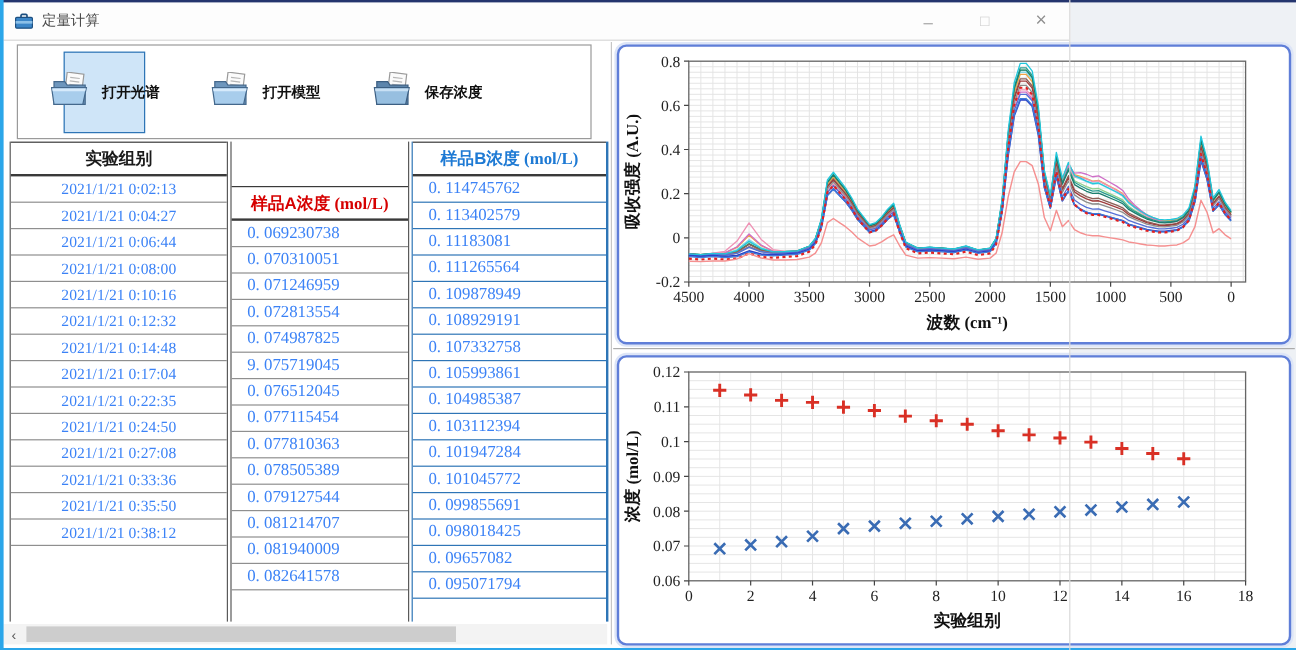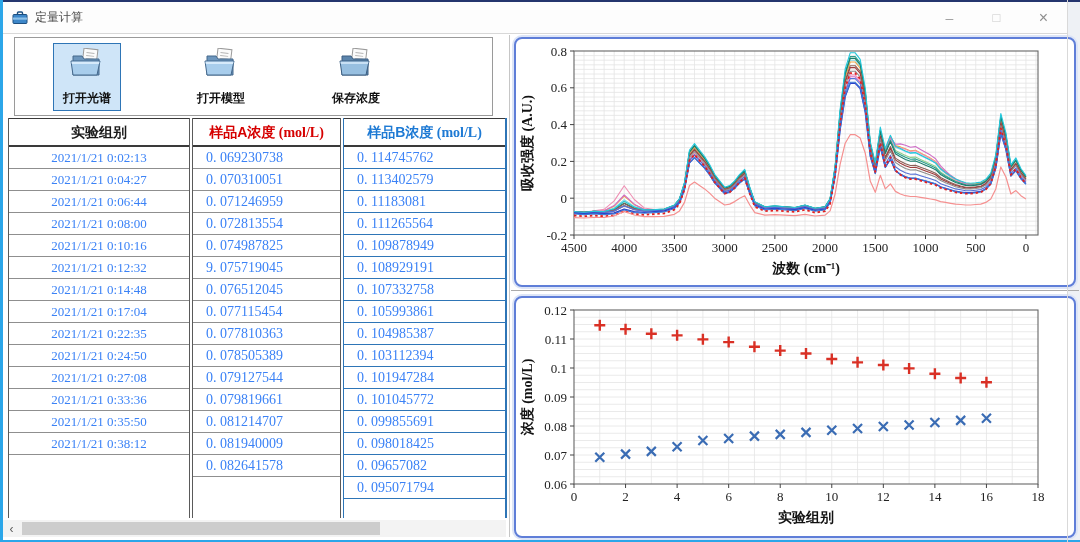--- a/index.html
+++ b/index.html
@@ -1,32 +1,32 @@
 <!DOCTYPE html>
 <html><head>
 <meta charset="utf-8">
 <style>
   html,body{margin:0;padding:0;width:1080px;height:542px;overflow:hidden;background:#eef1f5;}
   body{font-family:"Liberation Sans",sans-serif;position:relative;}
-  .window{position:absolute;left:0;top:0;width:1068px;height:542px;background:#ffffff;}
+  .window{position:absolute;left:0;top:0;width:892px;height:542px;background:#ffffff;}
   .edge-top{position:absolute;left:0;top:0;width:1080px;height:2px;background:#24356e;z-index:9;}
   .edge-left{position:absolute;left:0;top:0;width:3px;height:542px;background:#2ba6e9;z-index:9;}
   .edge-bottom{position:absolute;left:0;bottom:0;width:1080px;height:2px;background:#2ba6e9;z-index:9;}
   .edge-right{position:absolute;right:0;top:0;width:1px;height:542px;background:#d9d9d9;z-index:9;}
 
   .titlebar{position:absolute;left:3px;top:2px;right:1px;height:31px;background:#fdfdfd;border-bottom:1px solid #d8d8d8;display:flex;align-items:center;}
   .app-icon{margin-left:9px;display:flex;}
   .app-title{margin-left:7px;font-size:12px;color:#4a4a4a;}
   .win-controls{margin-left:auto;display:flex;height:100%;}
   .win-btn{width:47px;display:flex;align-items:center;justify-content:center;color:#a3a3a3;font-size:14px;cursor:default;}
   .win-btn.max{color:#cccccc;font-size:13px;}
   .win-btn.close{color:#8f8f8f;font-size:16px;}
 
   .toolbar-box{position:absolute;left:14px;top:37px;width:477px;height:77px;border:1px solid #9a9a9a;background:#fff;}
-  .tool-btn{position:absolute;top:5px;width:66px;height:66px;display:flex;flex-direction:column;align-items:center;justify-content:center;gap:8px;border:1px solid transparent;}
+  .tool-btn{position:absolute;top:5px;width:66px;height:66px;display:flex;align-items:center;justify-content:center;gap:8px;border:1px solid transparent;}
   .tool-btn.active{background:#cfe5f8;border:1px solid #2e75b6;}
   .tool-btn .lbl{font-size:12px;font-weight:bold;color:#101010;white-space:nowrap;}
 
   .table-wrap{position:absolute;left:8px;top:118px;width:498px;height:400px;}
   .tcol{position:absolute;top:0;bottom:0;background:#fff;}
   .tcol-date{left:0;width:180px;border-left:1px solid #5a5a5a;border-right:1px solid #5a5a5a;}
   .tcol-a{left:184px;width:147px;border-left:1px solid #5a5a5a;border-right:1px solid #5a5a5a;}
   .tcol-b{left:335px;width:161px;border-left:1px solid #2e75b6;border-right:2px solid #2e75b6;}
   .thead{height:26px;line-height:26px;text-align:center;font-weight:bold;font-size:14px;border-top:1px solid #3a3a3a;border-bottom:2px solid #3a3a3a;white-space:nowrap;overflow:hidden;}
   .thead .unit{font-family:"Liberation Serif",serif;}
@@ -139,36 +139,35 @@
           <div class="cell date">2021/1/21 0:17:04</div>
           <div class="cell date">2021/1/21 0:22:35</div>
           <div class="cell date">2021/1/21 0:24:50</div>
           <div class="cell date">2021/1/21 0:27:08</div>
           <div class="cell date">2021/1/21 0:33:36</div>
           <div class="cell date">2021/1/21 0:35:50</div>
           <div class="cell date">2021/1/21 0:38:12</div>
         </div>
     </div>
     <div class="tcol tcol-a">
-      <div class="thead" style="color:#d60000;">
+      <div class="thead" style="color:#d60000;margin-top:37px;">
         <span>样品A浓度</span><span class="unit"> (mol/L)</span>
       </div>
       <div id="col-a-body">
           <div class="cell num">0. 069230738</div>
           <div class="cell num">0. 070310051</div>
           <div class="cell num">0. 071246959</div>
           <div class="cell num">0. 072813554</div>
           <div class="cell num">0. 074987825</div>
           <div class="cell num">9. 075719045</div>
           <div class="cell num">0. 076512045</div>
           <div class="cell num">0. 077115454</div>
           <div class="cell num">0. 077810363</div>
           <div class="cell num">0. 078505389</div>
           <div class="cell num">0. 079127544</div>
-          <div class="cell num">0. 079819661</div>
           <div class="cell num">0. 081214707</div>
           <div class="cell num">0. 081940009</div>
           <div class="cell num">0. 082641578</div>
         </div>
     </div>
     <div class="tcol tcol-b">
       <div class="thead" style="color:#1e7ad4;">
         <span>样品B浓度</span><span class="unit"> (mol/L)</span>
       </div>
       <div id="col-b-body">

